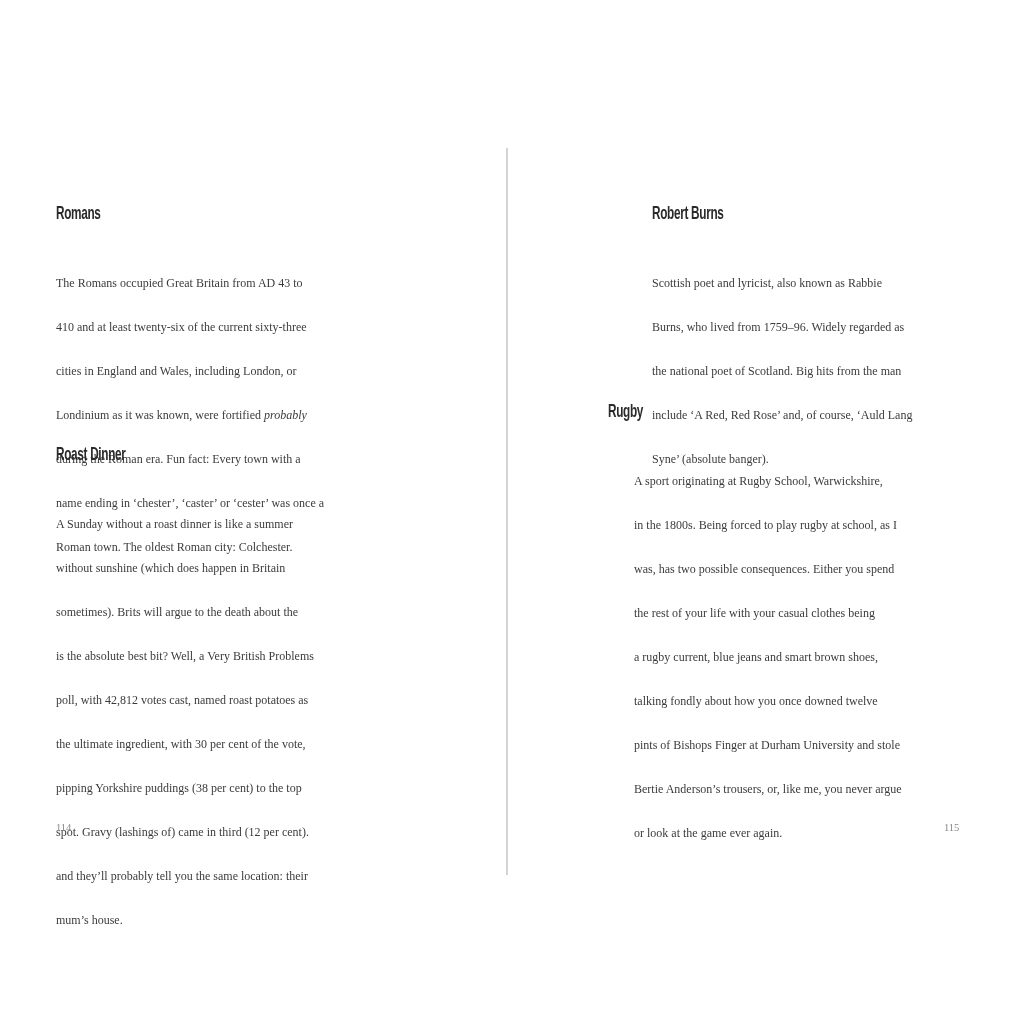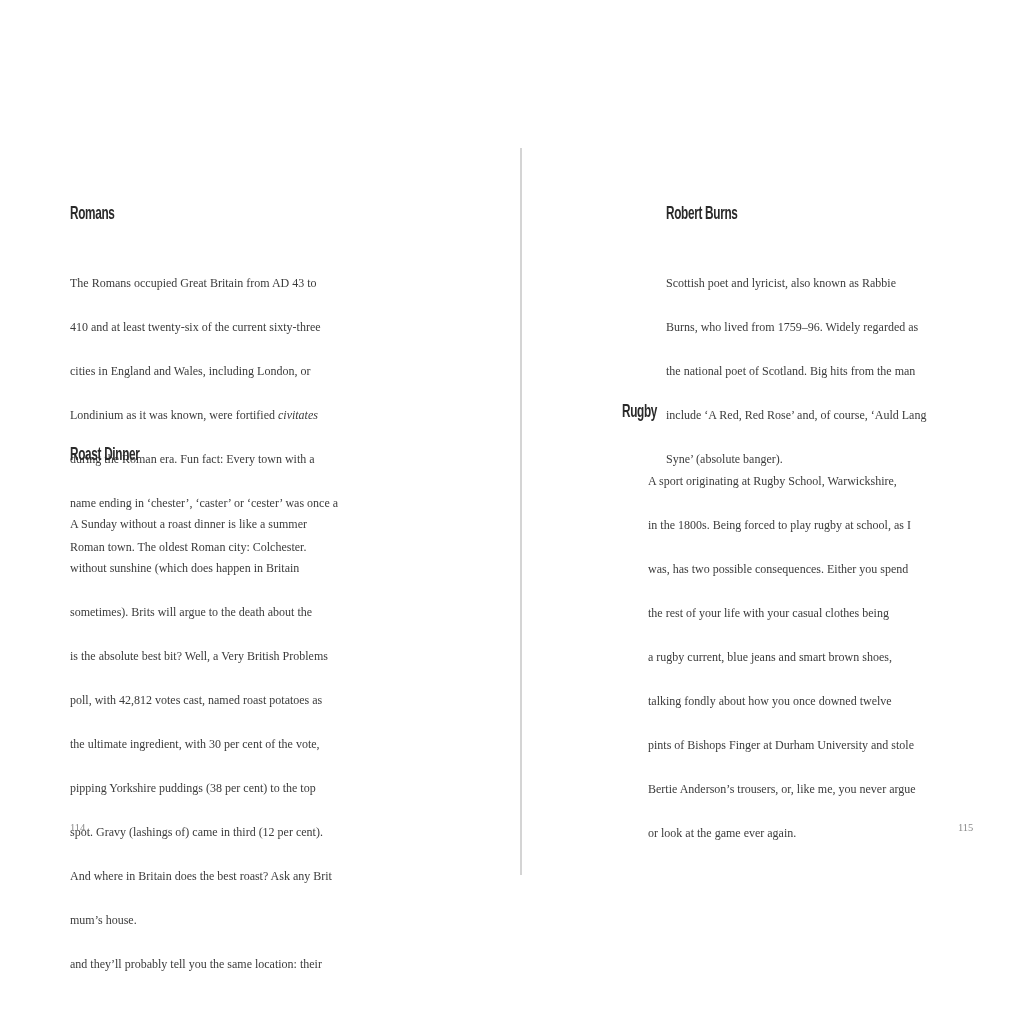--- a/index.html
+++ b/index.html
@@ -1,17 +1,17 @@
 <!DOCTYPE html>
 <html><head>
 <meta charset="utf-8">
 <style>
   html, body { margin: 0; padding: 0; background: #ffffff; }
   body { width: 1024px; height: 1024px; position: relative; overflow: hidden; }
-  .spread { position: absolute; left: 14px; top: 0; width: 836px; height: 1024px; border-radius: 12px; }
+  .spread { position: absolute; left: 0; top: 0; width: 836px; height: 1024px; border-radius: 12px; }
   .page { position: absolute; top: 0; height: 1024px; }
   .page.left { left: 56px; width: 400px; }
   .page.right { left: 608px; width: 370px; }
   .divider {
     position: absolute; left: 506px; top: 148px; width: 2px; height: 727px;
     background: #d4d4d4;
   }
   .entry { position: absolute; left: 0; }
   .heading {
     font-family: "Liberation Sans", sans-serif;
@@ -36,41 +36,40 @@
 <div class="spread">
 
   <div class="page left">
 
     <div class="entry" style="top:202px;">
       <h2 class="heading">Romans</h2>
       <div class="body" style="margin-top:26px;">
         <div>The Romans occupied Great Britain from AD 43 to</div>
         <div>410 and at least twenty-six of the current sixty-three</div>
         <div>cities in England and Wales, including London, or</div>
-        <div><span>Londinium as it was known, were fortified </span><em>civitates</em></div>
+        <div><span>Londinium as it was known, were fortified </span><em>probably</em></div>
         <div>during the Roman era. Fun fact: Every town with a</div>
         <div>name ending in ‘chester’, ‘caster’ or ‘cester’ was once a</div>
         <div>Roman town. The oldest Roman city: Colchester.</div>
       </div>
     </div>
 
     <div class="entry" style="top:443px;">
       <h2 class="heading">Roast Dinner</h2>
       <div class="body" style="margin-top:26px;">
         <div>A Sunday without a roast dinner is like a summer</div>
         <div>without sunshine (which does happen in Britain</div>
         <div>sometimes). Brits will argue to the death about the</div>
         <div>is the absolute best bit? Well, a Very British Problems</div>
         <div>poll, with 42,812 votes cast, named roast potatoes as</div>
         <div>the ultimate ingredient, with 30 per cent of the vote,</div>
         <div>pipping Yorkshire puddings (38 per cent) to the top</div>
         <div>spot. Gravy (lashings of) came in third (12 per cent).</div>
-        <div>And where in Britain does the best roast? Ask any Brit</div>
+        <div>and they’ll probably tell you the same location: their</div>
         <div>mum’s house.</div>
-        <div>and they’ll probably tell you the same location: their</div>
       </div>
     </div>
 
     <div class="page-num" style="left:0;font-family:Liberation Serif, serif;">114</div>
   </div>
 
   <div class="divider"></div>
 
   <div class="page right">
 

